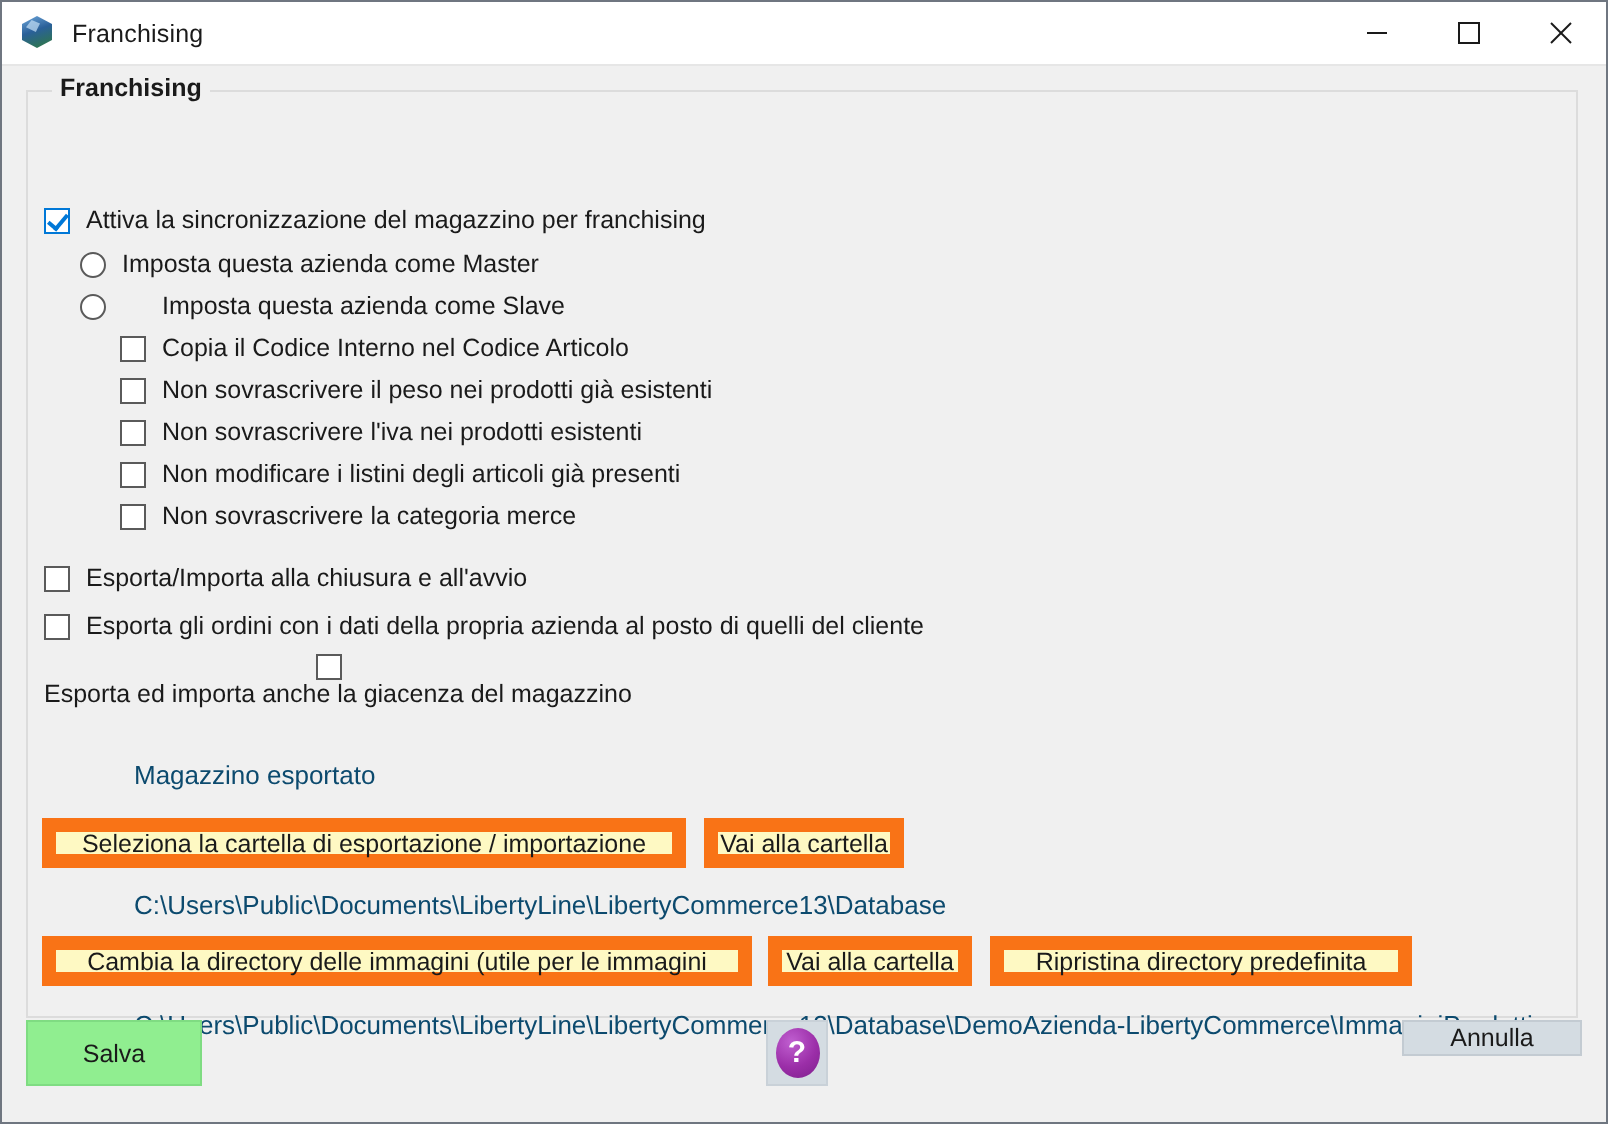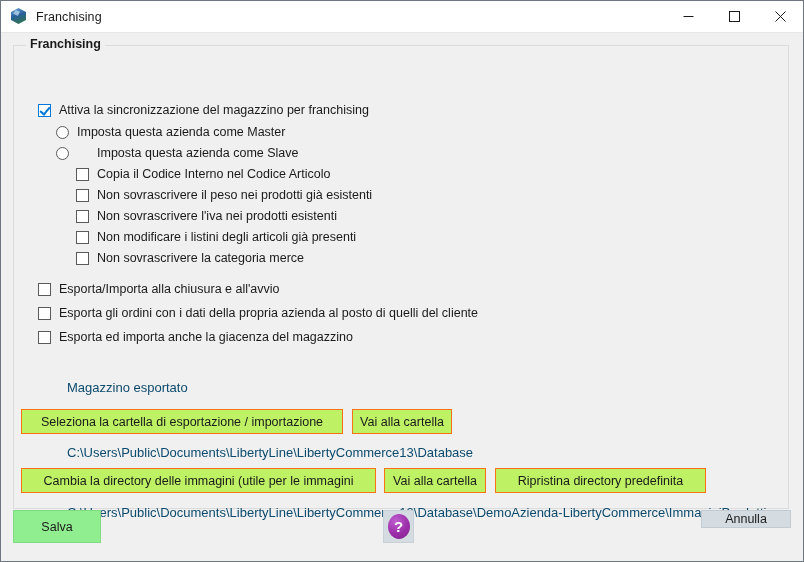--- a/index.html
+++ b/index.html
@@ -108,21 +108,20 @@
     color: #1a1a1a;
   }
 
   
   .opt-row {
     position: absolute;
     display: flex;
     align-items: center;
     height: 20px;
     white-space: nowrap;
-    margin-left: 16px;
   }
   .opt-label {
     font-size: 12.5px;
     color: #1a1a1a;
     line-height: 14px;
   }
 
   .cbx {
     width: 13px;
     height: 13px;
@@ -166,22 +165,22 @@
     font-size: 13px;
     color: #0c4a6e;
     white-space: nowrap;
     margin-left: 44px;
   }
 
   
   .btn {
     position: absolute;
     box-sizing: border-box;
-    background: #bef264;
-    border: 1px solid #f97316;
+    background: #fef9c3;
+    border: 7px solid #f97316;
     color: #1a1a1a;
     font-size: 12.5px;
     font-family: "Liberation Sans", sans-serif;
     display: flex;
     align-items: center;
     justify-content: center;
     white-space: nowrap;
     padding: 0 6px;
   }
 
@@ -301,21 +300,21 @@
     </div>
 
     <div class="opt-row" style="left:21px; top:246px;">
       <span class="cbx"></span>
       <span class="opt-label">Esporta/Importa alla chiusura e all'avvio</span>
     </div>
     <div class="opt-row" style="left:21px; top:270px;">
       <span class="cbx"></span>
       <span class="opt-label">Esporta gli ordini con i dati della propria azienda al posto di quelli del cliente</span>
     </div>
-    <div class="opt-row" style="left:21px; top:294px;">
+    <div class="opt-row" style="left:21px; top:294px;flex-direction:column;">
       <span class="cbx"></span>
       <span class="opt-label">Esporta ed importa anche la giacenza del magazzino</span>
     </div>
 
     <div class="static-text" style="left:22px; top:347px;">Magazzino esportato</div>
 
     <div class="btn" style="left:20px; top:376px; width:322px; height:25px;">Seleziona la cartella di esportazione / importazione</div>
     <div class="btn" style="left:351px; top:376px; width:100px; height:25px;">Vai alla cartella</div>
 
     <div class="static-text" style="left:22px; top:412px;">C:\Users\Public\Documents\LibertyLine\LibertyCommerce13\Database</div>

